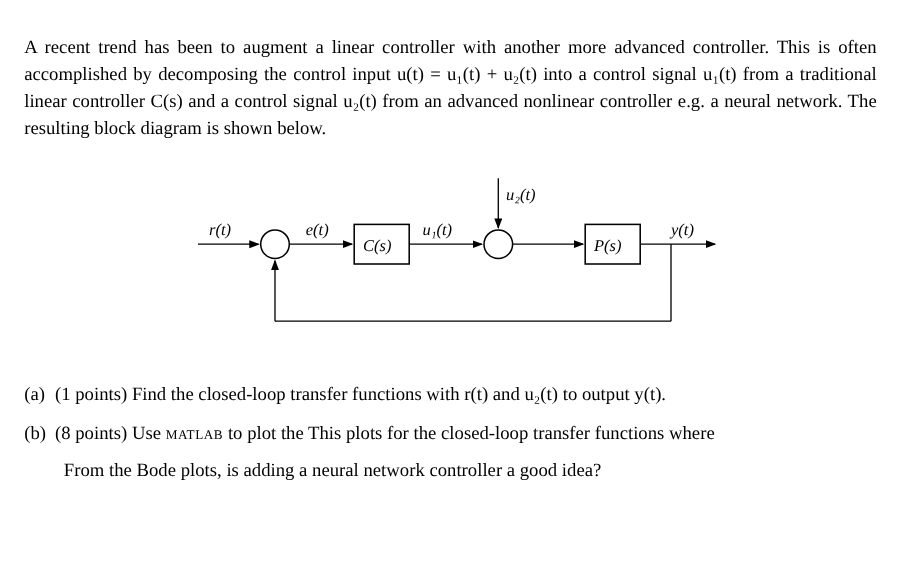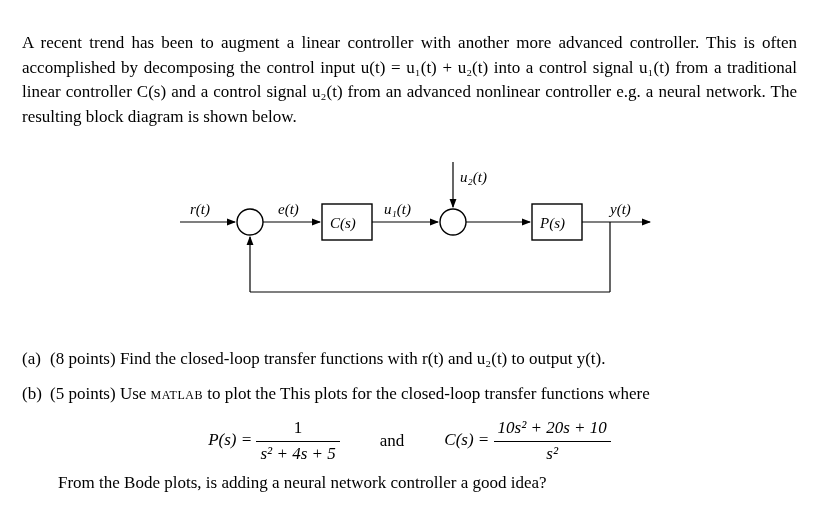--- a/index.html
+++ b/index.html
@@ -107,47 +107,30 @@
     <line class="wire" x1="90" y1="140" x2="90" y2="85" marker-end="url(#ah)"></line>
 
   </svg>
 </div>
 
 <div class="qlist">
 
   <div class="qitem">
     <span class="qlabel">(a)</span>
     <span>
-      <span>(8 points)</span>
+      <span>(1 points)</span>
       <span> </span>
       <span>Find the closed-loop transfer functions with r(t) and u₂(t) to output y(t).</span>
     </span>
   </div>
 
   <div class="qitem">
     <span class="qlabel">(b)</span>
     <span>
-      <span>(5 points)</span>
+      <span>(8 points)</span>
       <span>Use </span><span class="smallcaps">matlab</span><span> to plot the This plots for the closed-loop transfer functions where</span>
     </span>
   </div>
 
-  <div class="row">
-    <span class="eq">
-      <i>P(s) = </i>
-      <span class="frac">
-        <span class="num">1</span>
-        <span class="den"><i>s² + 4s + 5</i></span>
-      </span>
-    </span>
-    <span>and</span>
-    <span class="eq">
-      <i>C(s) = </i>
-      <span class="frac">
-        <span class="num"><i>10s² + 20s + 10</i></span>
-        <span class="den"><i>s²</i></span>
-      </span>
-    </span>
-  </div>
 
   <p class="indent">From the Bode plots, is adding a neural network controller a good idea?</p>
 
 </div>
 
 </body></html>

